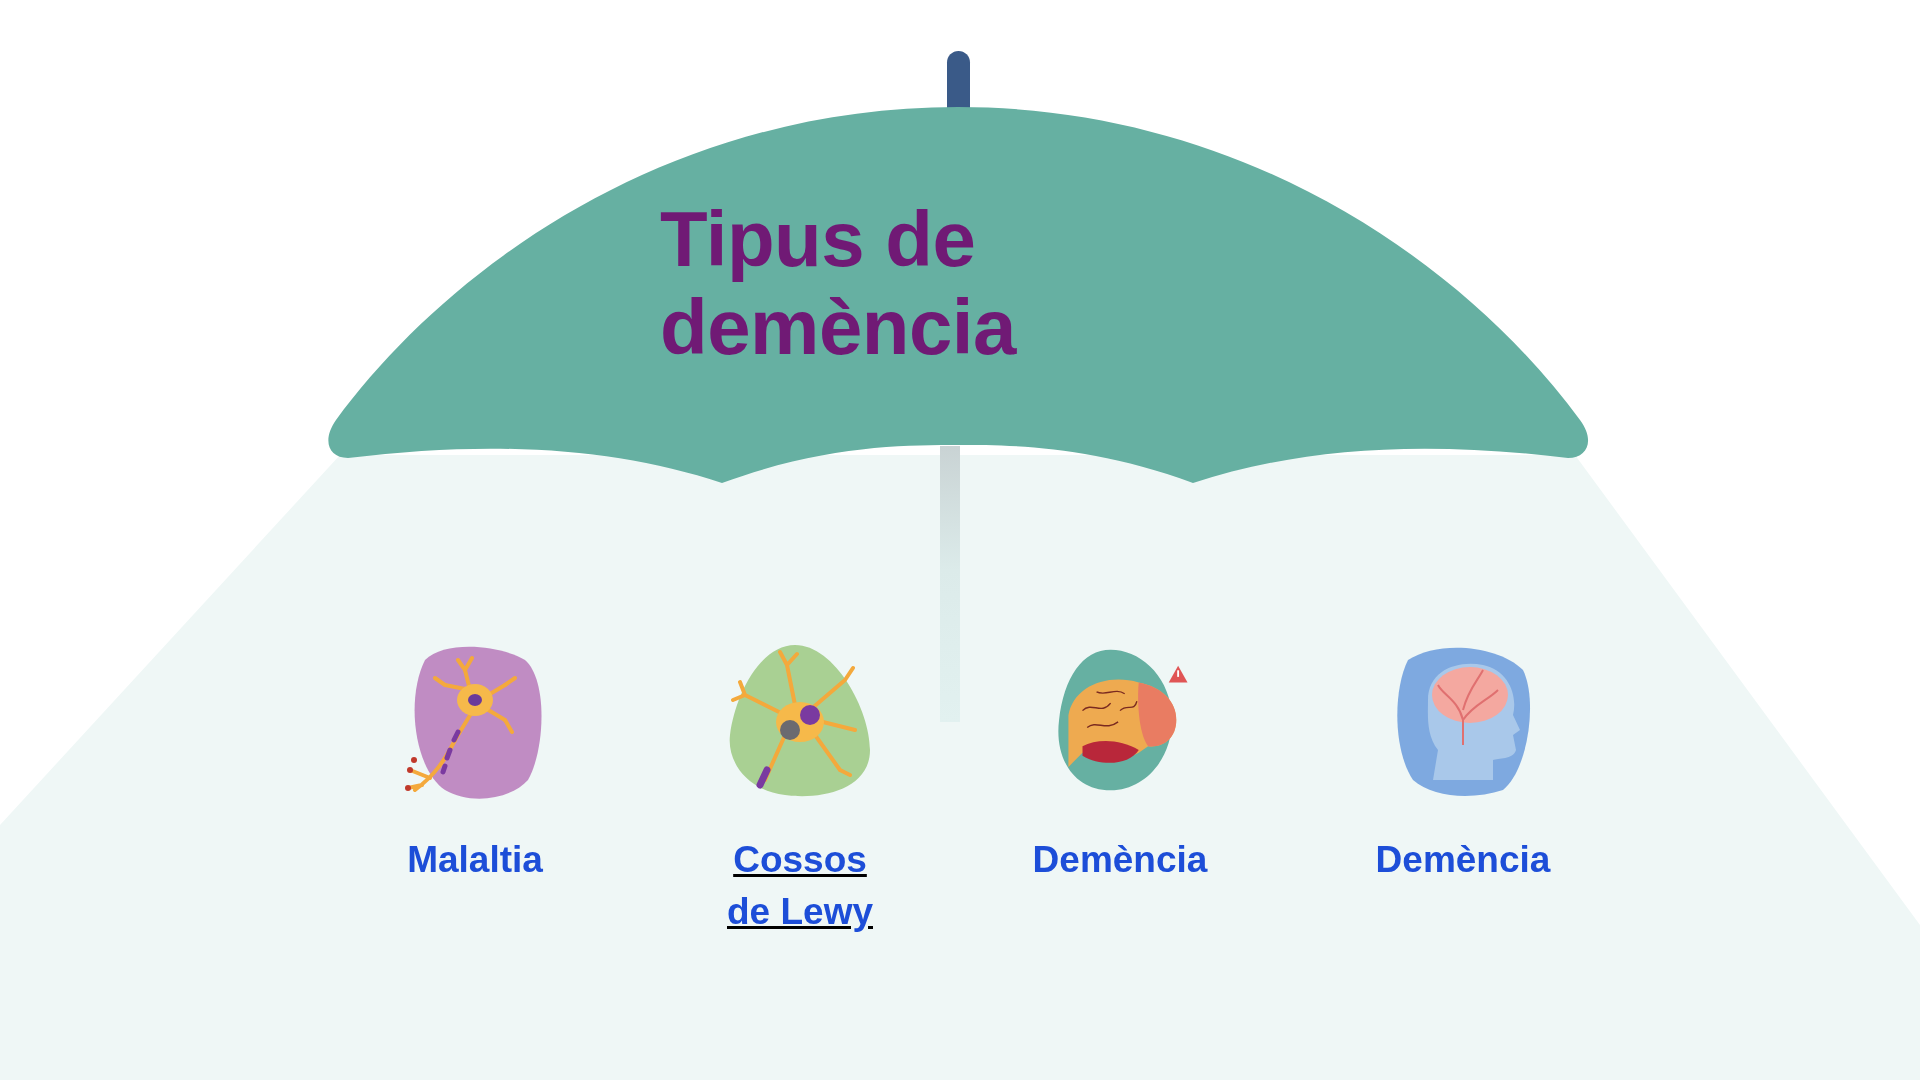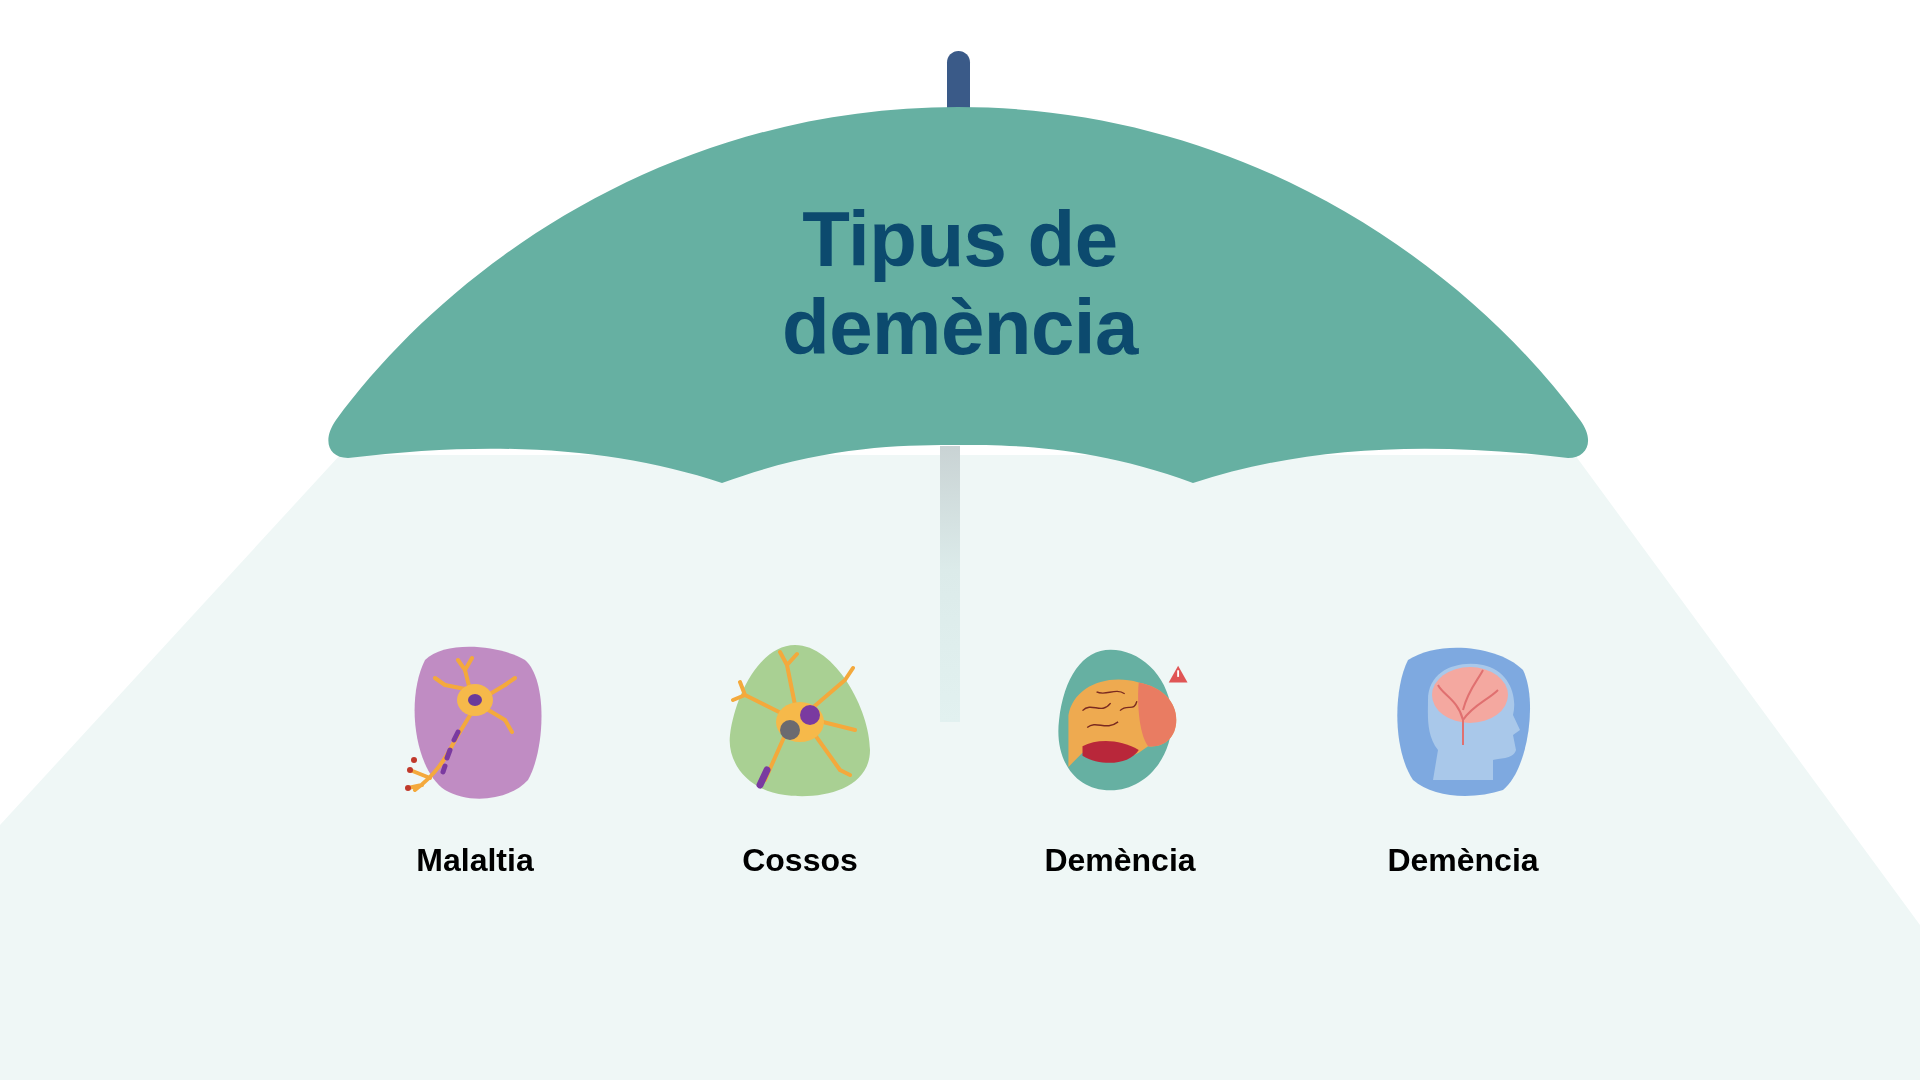--- a/index.html
+++ b/index.html
@@ -4,32 +4,32 @@
 <style>
   html, body { margin: 0; padding: 0; }
   body {
     width: 1920px; height: 1080px; position: relative; overflow: hidden;
     background: #ffffff;
     font-family: "Liberation Sans", "DejaVu Sans", sans-serif;
   }
   #scene { position: absolute; left: 0; top: 0; width: 1920px; height: 1080px; }
   .title {
     position: absolute; left: 660px; top: 195px; width: 600px;
-    text-align: center; font-weight: bold; font-size: 78px; line-height: 88px;
-    color: #0c4a6e; letter-spacing: -0.5px;
+    text-align: left; font-weight: bold; font-size: 78px; line-height: 88px;
+    color: #701a75; letter-spacing: -0.5px;
   }
   .title span { display: block; }
   .item {
     position: absolute; top: 640px; width: 360px;
     display: flex; flex-direction: column; align-items: center;
   }
   .item svg.icon { width: 150px; height: 160px; }
   .item .label {
     margin-top: 34px; text-align: center; font-weight: bold;
-    font-size: 32px; line-height: 52px; color: #000000;
+    font-size: 37px; line-height: 52px; color: #1d4ed8;
   }
   .item .label span { display: block; }
 </style>
 </head>
 <body>
 
 <svg id="scene" viewBox="0 0 1920 1080" xmlns="http://www.w3.org/2000/svg">
   <defs>
     <linearGradient id="poleGrad" x1="0" y1="0" x2="0" y2="1">
       <stop offset="0" stop-color="#c9d3d4"></stop>
@@ -77,33 +77,34 @@
         <circle cx="10" cy="130" r="3"></circle>
         <circle cx="8" cy="148" r="3"></circle>
         <circle cx="14" cy="120" r="3"></circle>
       </g>
   </svg>
   <div class="label">
     <span>Malaltia</span>
   </div>
 </div>
 
-<div class="item" style="left:620px;">
+<div class="item" style="left:620px;text-decoration:underline;">
   <svg class="icon" viewBox="0 0 150 160">
     <path d="M70 5 C110 5 145 70 145 110 C145 150 95 160 60 155 C20 150 2 120 5 95 C10 55 35 5 70 5 Z" fill="#a9d093"></path>
     <g stroke="#f4a93c" stroke-width="4" fill="none" stroke-linecap="round">
       <path d="M70 65 L62 25 M62 25 L55 12 M62 25 L72 14 M60 75 L20 55 M20 55 L8 60 M20 55 L15 42 M85 70 L120 40 M120 40 L128 28 M90 80 L130 90 M90 95 L115 130 M115 130 L125 135 M60 95 L40 140"></path>
     </g>
     <ellipse cx="75" cy="82" rx="24" ry="20" fill="#f6b94a"></ellipse>
     <circle cx="85" cy="75" r="10" fill="#7a3aa0"></circle>
     <circle cx="65" cy="90" r="10" fill="#6a6a70"></circle>
     <path d="M42 130 L35 145" stroke="#7a3aa0" stroke-width="7" stroke-linecap="round"></path>
   </svg>
   <div class="label">
     <span>Cossos</span>
+    <span>de Lewy</span>
   </div>
 </div>
 
 <div class="item" style="left:940px;">
   <svg class="icon" viewBox="0 0 160 160">
     <path d="M70 5 C100 5 130 30 135 70 C140 115 110 155 70 155 C30 155 10 120 15 80 C20 35 40 5 70 5 Z" fill="#66b0a2"></path>
     <path d="M25 75 C30 45 65 30 100 40 C125 45 140 60 140 80 C140 100 125 110 110 108 L100 115 C80 125 55 125 40 115 L25 130 Z" fill="#eeaa50"></path>
     <path d="M100 40 C125 45 140 60 140 80 C140 100 125 110 110 108 C100 95 98 60 100 40 Z" fill="#e97c62"></path>
     <path d="M40 108 C55 100 80 100 100 112 C90 128 60 130 40 118 Z" fill="#b9273a"></path>
     <g stroke="#7a2a20" stroke-width="1.5" fill="none">

